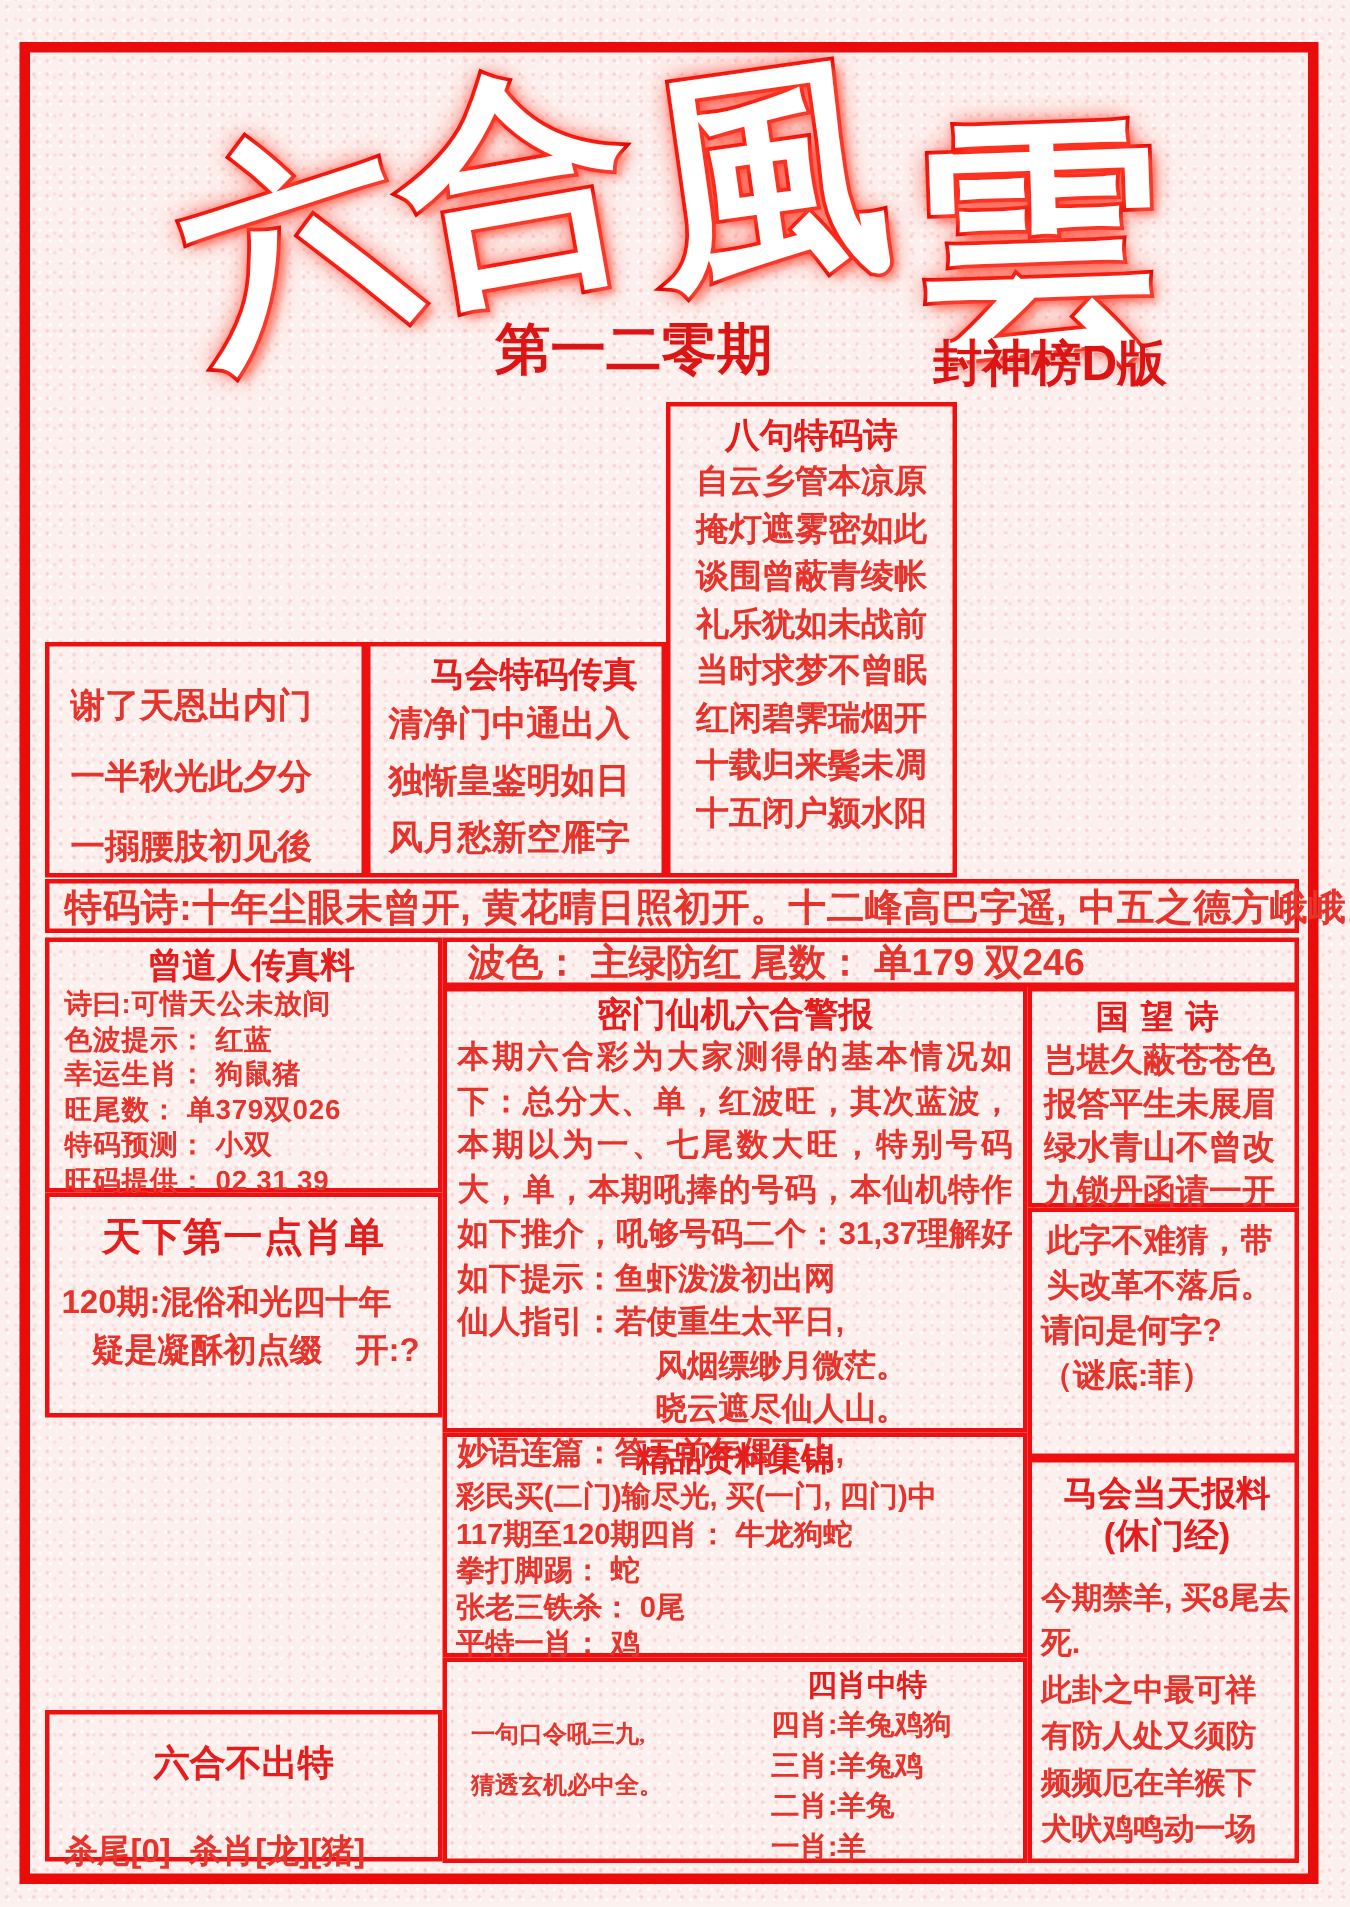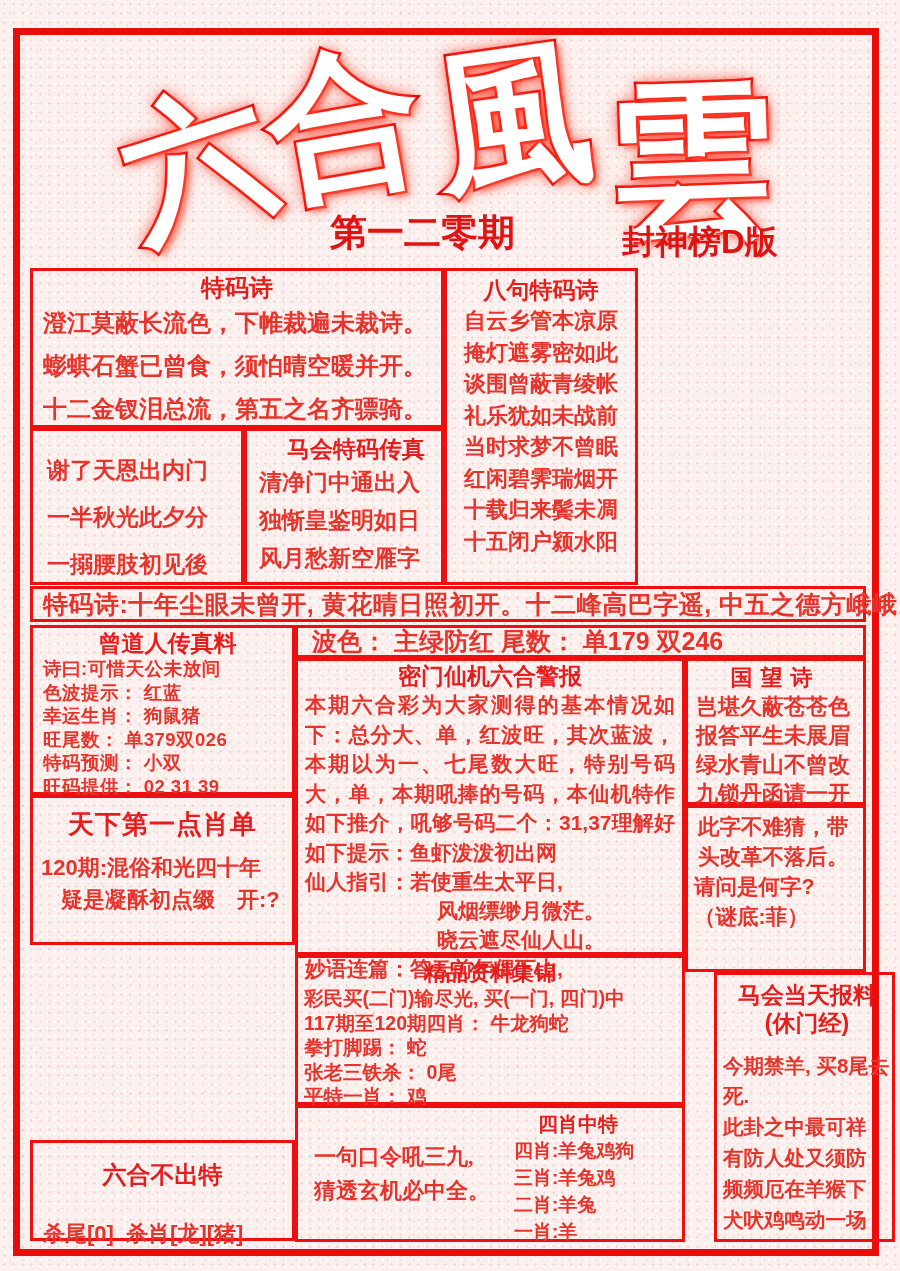--- a/index.html
+++ b/index.html
@@ -103,63 +103,57 @@
   .bx-mimen .indent { padding-left:132px; }
 
   
   .bx-jingpin { left:295px; top:955px; width:390px; height:150px; padding:2px 6px; }
   .bx-jingpin .btitle { font-size:22px; line-height:26px; }
   .bx-jingpin .line { font-size:19.5px; line-height:24.5px; }
 
   
   .bx-botmid { left:295px; top:1105px; width:390px; height:137px; display:flex; }
   .kouling { flex:1; display:flex; flex-direction:column; justify-content:center; padding-left:16px; }
-  .kouling .line { font-size:22px; line-height:34px;font-family:Liberation Serif, serif; }
+  .kouling .line { font-size:16px; line-height:34px;font-family:Liberation Serif, serif; }
   .sixiao { width:168px; padding-top:4px; }
   .sixiao .btitle { font-size:20px; line-height:25px; text-align:left; padding-left:24px; }
   .sixiao .line { font-size:19px; line-height:27px; }
 
   
   .bx-guowang { left:685px; top:658px; width:181px; height:147px; padding:3px 0 0 8px; }
   .bx-guowang .btitle { font-size:22px; line-height:28px; letter-spacing:8px; padding-right:8px; }
   .bx-guowang .line { font-size:22px; line-height:29px; }
 
   
   .bx-midi { left:685px; top:805px; width:181px; height:167px; padding:4px 4px 0 6px; }
   .bx-midi .btitle { font-size:22px; line-height:28px; }
   .bx-midi .para { font-size:21.5px; line-height:30px; padding-left:4px; }
   .bx-midi .line { font-size:21.5px; line-height:30px; }
 
   
-  .bx-baoliao { left:714px; top:972px; width:181px; height:270px; padding:6px 1px 0 6px; }
+  .bx-baoliao { left:685px; top:972px; width:181px; height:270px; padding:6px 1px 0 6px; }
   .bx-baoliao .btitle { font-size:23px; line-height:28px; }
   .bx-baoliao .para { font-size:20.5px; line-height:30px; margin-top:14px; }
   .bx-baoliao .line { font-size:20.5px; line-height:31px; }
 </style>
 </head>
 <body>
 
 <div class="page">
   <div class="frame"></div>
 
   <div class="main-title">
     <span class="t0">六</span>
     <span class="t1">合</span>
     <span class="t2">風</span>
     <span class="t3">雲</span>
   </div>
   <div class="issue">第一二零期</div>
   <div class="edition">封神榜D版</div>
 
-  <div class="box bx-temashi">
-    <div class="btitle">特码诗</div>
-    <div class="line">澄江莫蔽长流色，下帷裁遍未裁诗。</div>
-    <div class="line">蟛蜞石蟹已曾食，须怕晴空暖并开。</div>
-    <div class="line">十二金钗泪总流，第五之名齐骠骑。</div>
-  </div>
 
   <div class="box bx-leftpoem">
     <div class="line">谢了天恩出内门</div>
     <div class="line">一半秋光此夕分</div>
     <div class="line">一搦腰肢初见後</div>
   </div>
 
   <div class="box bx-fax">
     <div class="btitle">马会特码传真</div>
     <div class="line">清净门中通出入</div>

